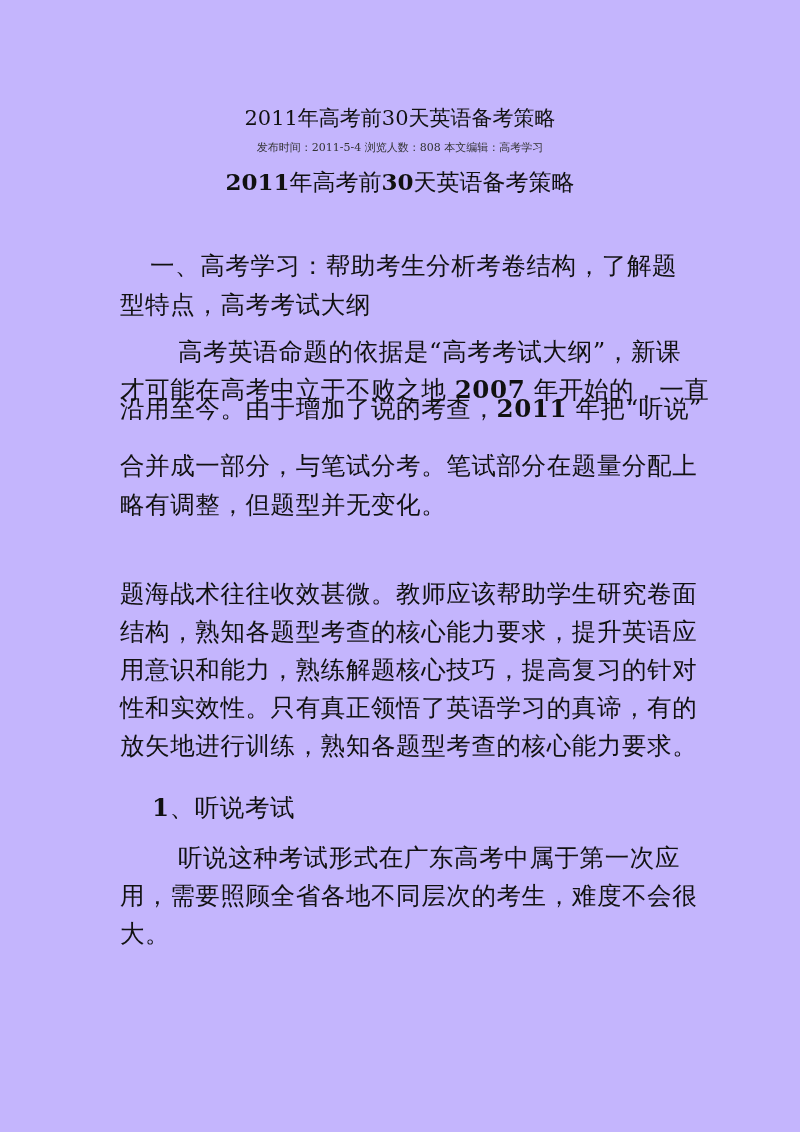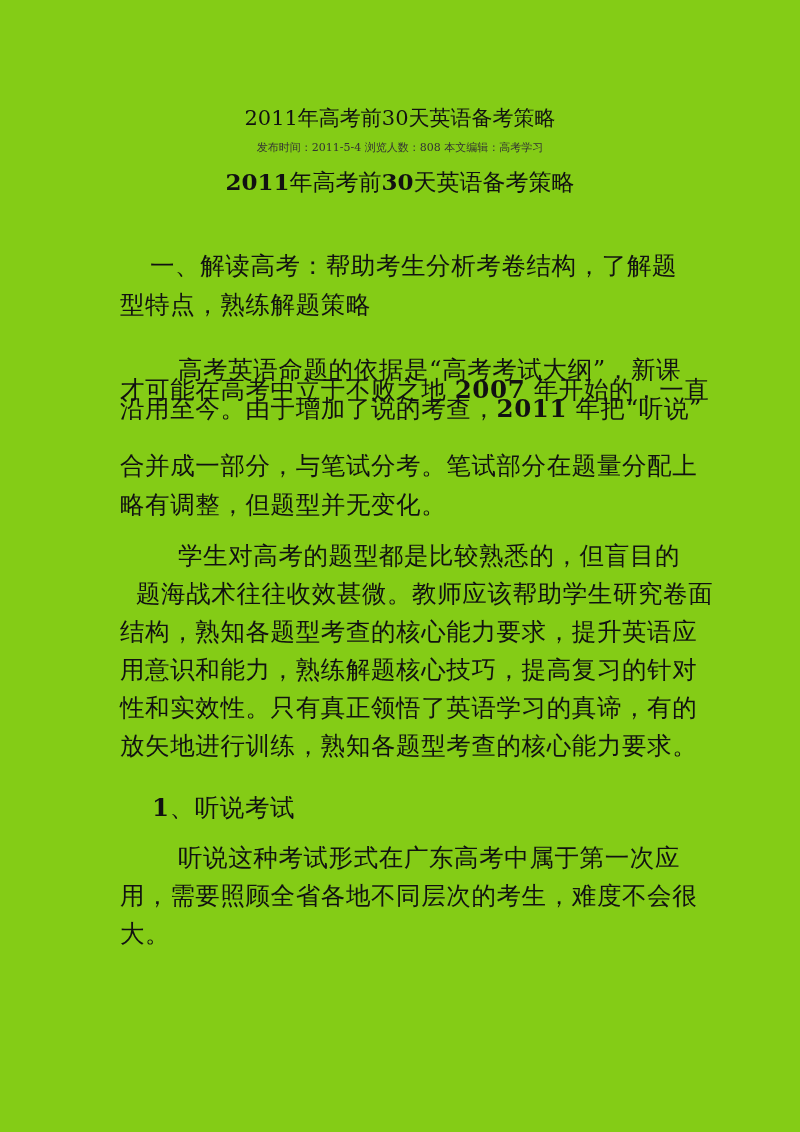--- a/index.html
+++ b/index.html
@@ -1,18 +1,18 @@
 <!DOCTYPE html>
 <html><head>
 <meta charset="utf-8">
 <style>
   html, body { margin: 0; padding: 0; background: #ffffff; }
   body { width: 800px; height: 1132px; position: relative; overflow: hidden;
          font-family: "DejaVu Serif", "Liberation Serif", serif; color: #111; }
-  .page { position: absolute; left: 0; top: 0; width: 800px; height: 1132px; background: #84cc16; }
+  .page { position: absolute; left: 0; top: 0; width: 800px; height: 1132px; background: #c4b5fd; }
   .title { position: absolute; top: 104px; left: 0; width: 800px; text-align: center;
            font-size: 21px; line-height: 28px; }
   .meta { position: absolute; top: 140px; left: 0; width: 800px; text-align: center;
           font-size: 11px; line-height: 16px; color: #333; }
   .subtitle { position: absolute; top: 166px; left: 0; width: 800px; text-align: center;
               font-size: 23px; line-height: 32px; }
   .subtitle b { font-weight: bold; }
   .line { position: absolute; left: 120px; width: 570px; font-size: 24.5px; line-height: 36px;
           white-space: nowrap; letter-spacing: 0.6px; }
   .num { font-weight: bold; }
@@ -22,35 +22,34 @@
 
 <div class="page">
 
   <div class="title">2011年高考前30天英语备考策略</div>
   <div class="meta">发布时间：2011-5-4  浏览人数：808  本文编辑：高考学习</div>
 
   <div class="subtitle">
     <b>2011</b><span>年高考前</span><b>30</b><span>天英语备考策略</span>
   </div>
 
-  <div class="line" style="top:248px; left:150px;">一、解读高考：帮助考生分析考卷结构，了解题</div>
-  <div class="line" style="top:287px;">型特点，熟练解题策略</div>
+  <div class="line" style="top:248px; left:150px;">一、高考学习：帮助考生分析考卷结构，了解题</div>
+  <div class="line" style="top:287px;">型特点，高考考试大纲</div>
 
-  <div class="line" style="top:352px; left:178px;">高考英语命题的依据是“高考考试大纲”，新课</div>
+  <div class="line" style="top:334px; left:178px;">高考英语命题的依据是“高考考试大纲”，新课</div>
   <div class="line" style="top:372px;">
     <span>才可能在高考中立于不败之地 </span><span class="num">2007</span><span> 年开始的，一直</span>
   </div>
   <div class="line" style="top:391px;">
     <span>沿用至今。由于增加了说的考查，</span><span class="num">2011</span><span> 年把“听说”</span>
   </div>
   <div class="line" style="top:448px;">合并成一部分，与笔试分考。笔试部分在题量分配上</div>
   <div class="line" style="top:487px;">略有调整，但题型并无变化。</div>
 
-  <div class="line" style="top:538px; left:178px;">学生对高考的题型都是比较熟悉的，但盲目的</div>
-  <div class="line" style="top:576px;margin-left:16px;">题海战术往往收效甚微。教师应该帮助学生研究卷面</div>
+  <div class="line" style="top:576px;">题海战术往往收效甚微。教师应该帮助学生研究卷面</div>
   <div class="line" style="top:614px;">结构，熟知各题型考查的核心能力要求，提升英语应</div>
   <div class="line" style="top:652px;">用意识和能力，熟练解题核心技巧，提高复习的针对</div>
   <div class="line" style="top:690px;">性和实效性。只有真正领悟了英语学习的真谛，有的</div>
   <div class="line" style="top:728px;">放矢地进行训练，熟知各题型考查的核心能力要求。</div>
 
   <div class="line" style="top:766px; left:152px;margin-top:24px;">
     <span class="num">1</span><span>、听说考试</span>
   </div>
 
   <div class="line" style="top:840px; left:178px;">听说这种考试形式在广东高考中属于第一次应</div>

